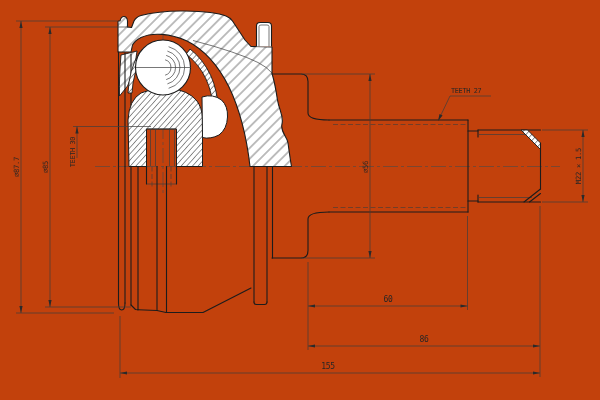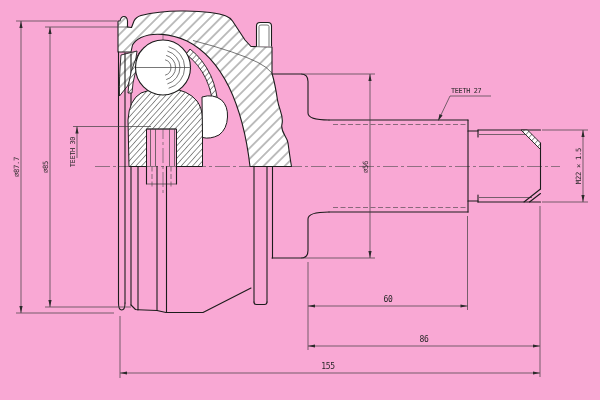--- a/index.html
+++ b/index.html
@@ -1,16 +1,16 @@
 <!DOCTYPE html>
 <html><head>
 <meta charset="utf-8">
 <style>
   html,body{margin:0;padding:0;background:#fff;}
-  .stage{width:600px;height:400px;background:#f9a8d4;position:relative;overflow:hidden;text-decoration:underline;}
+  .stage{width:600px;height:400px;background:#c2410c;position:relative;overflow:hidden;text-decoration:underline;}
   svg{display:block;}
   text{font-family:"DejaVu Sans Mono","Liberation Mono",monospace;fill:#262626;}
   .lbl{font-size:7.2px;letter-spacing:-0.3px;}
   .lbl-sm{font-size:6.8px;letter-spacing:-0.3px;}
   .dimnum{font-size:8px;letter-spacing:-0.3px;}
   .outline{stroke:#1c1c1c;stroke-width:1.1;fill:none;stroke-linecap:round;stroke-linejoin:round;}
   .thin{stroke:#3d3d3d;stroke-width:0.7;fill:none;}
   .hidden-line{stroke:#3d3d3d;stroke-width:0.6;fill:none;stroke-dasharray:5 2.5;}
   .centerline{stroke:#4a4a4a;stroke-width:0.6;fill:none;stroke-dasharray:15 3 3 3;}
   .arrow{fill:#2a2a2a;stroke:none;}

